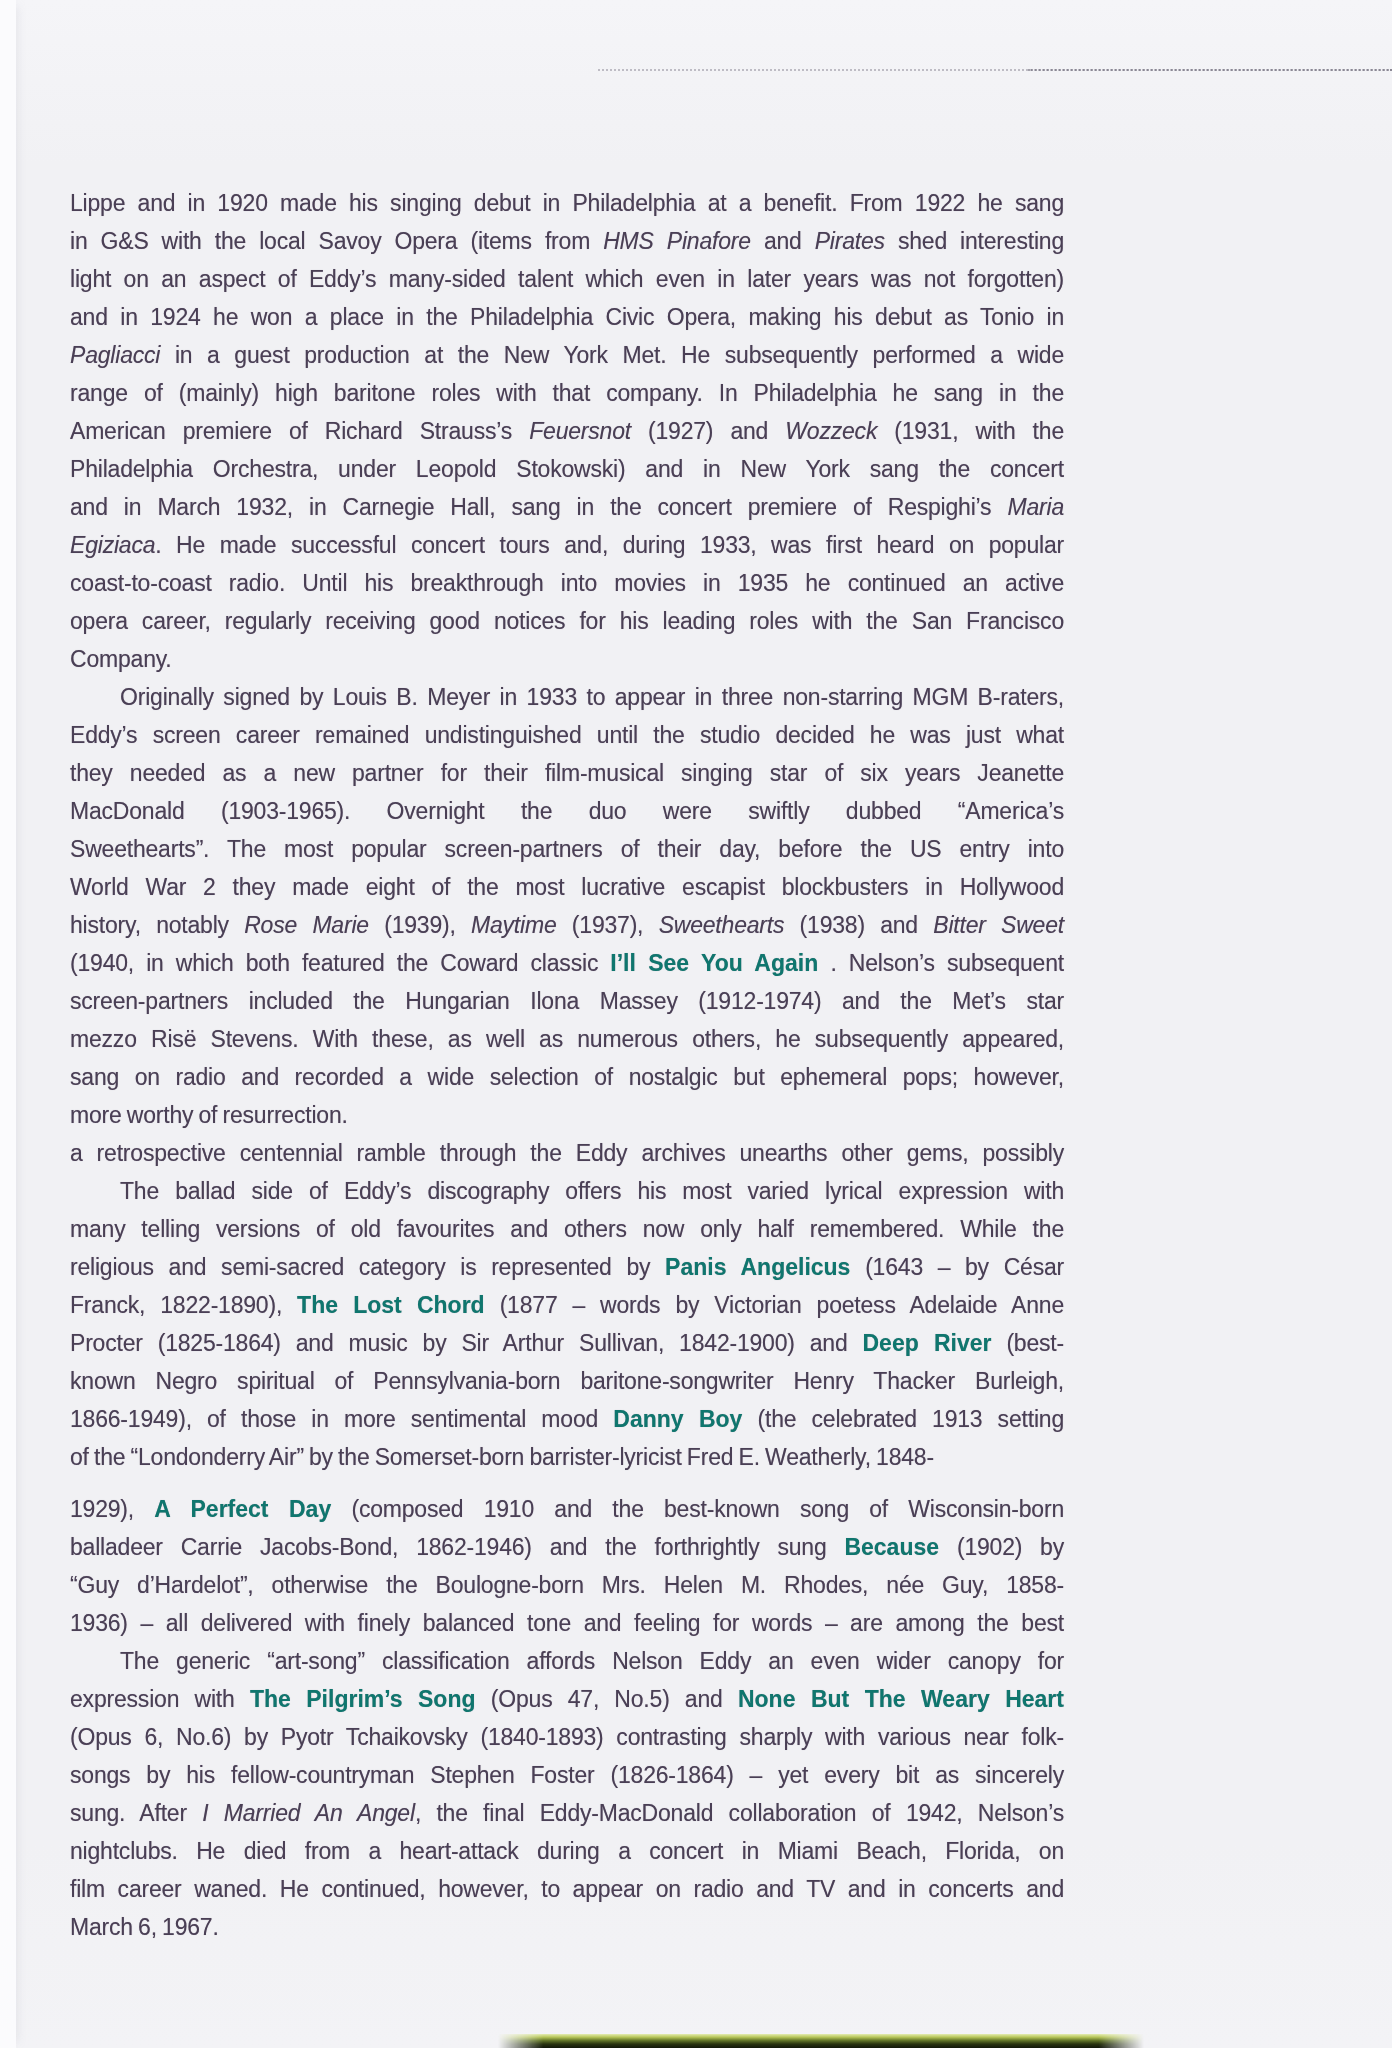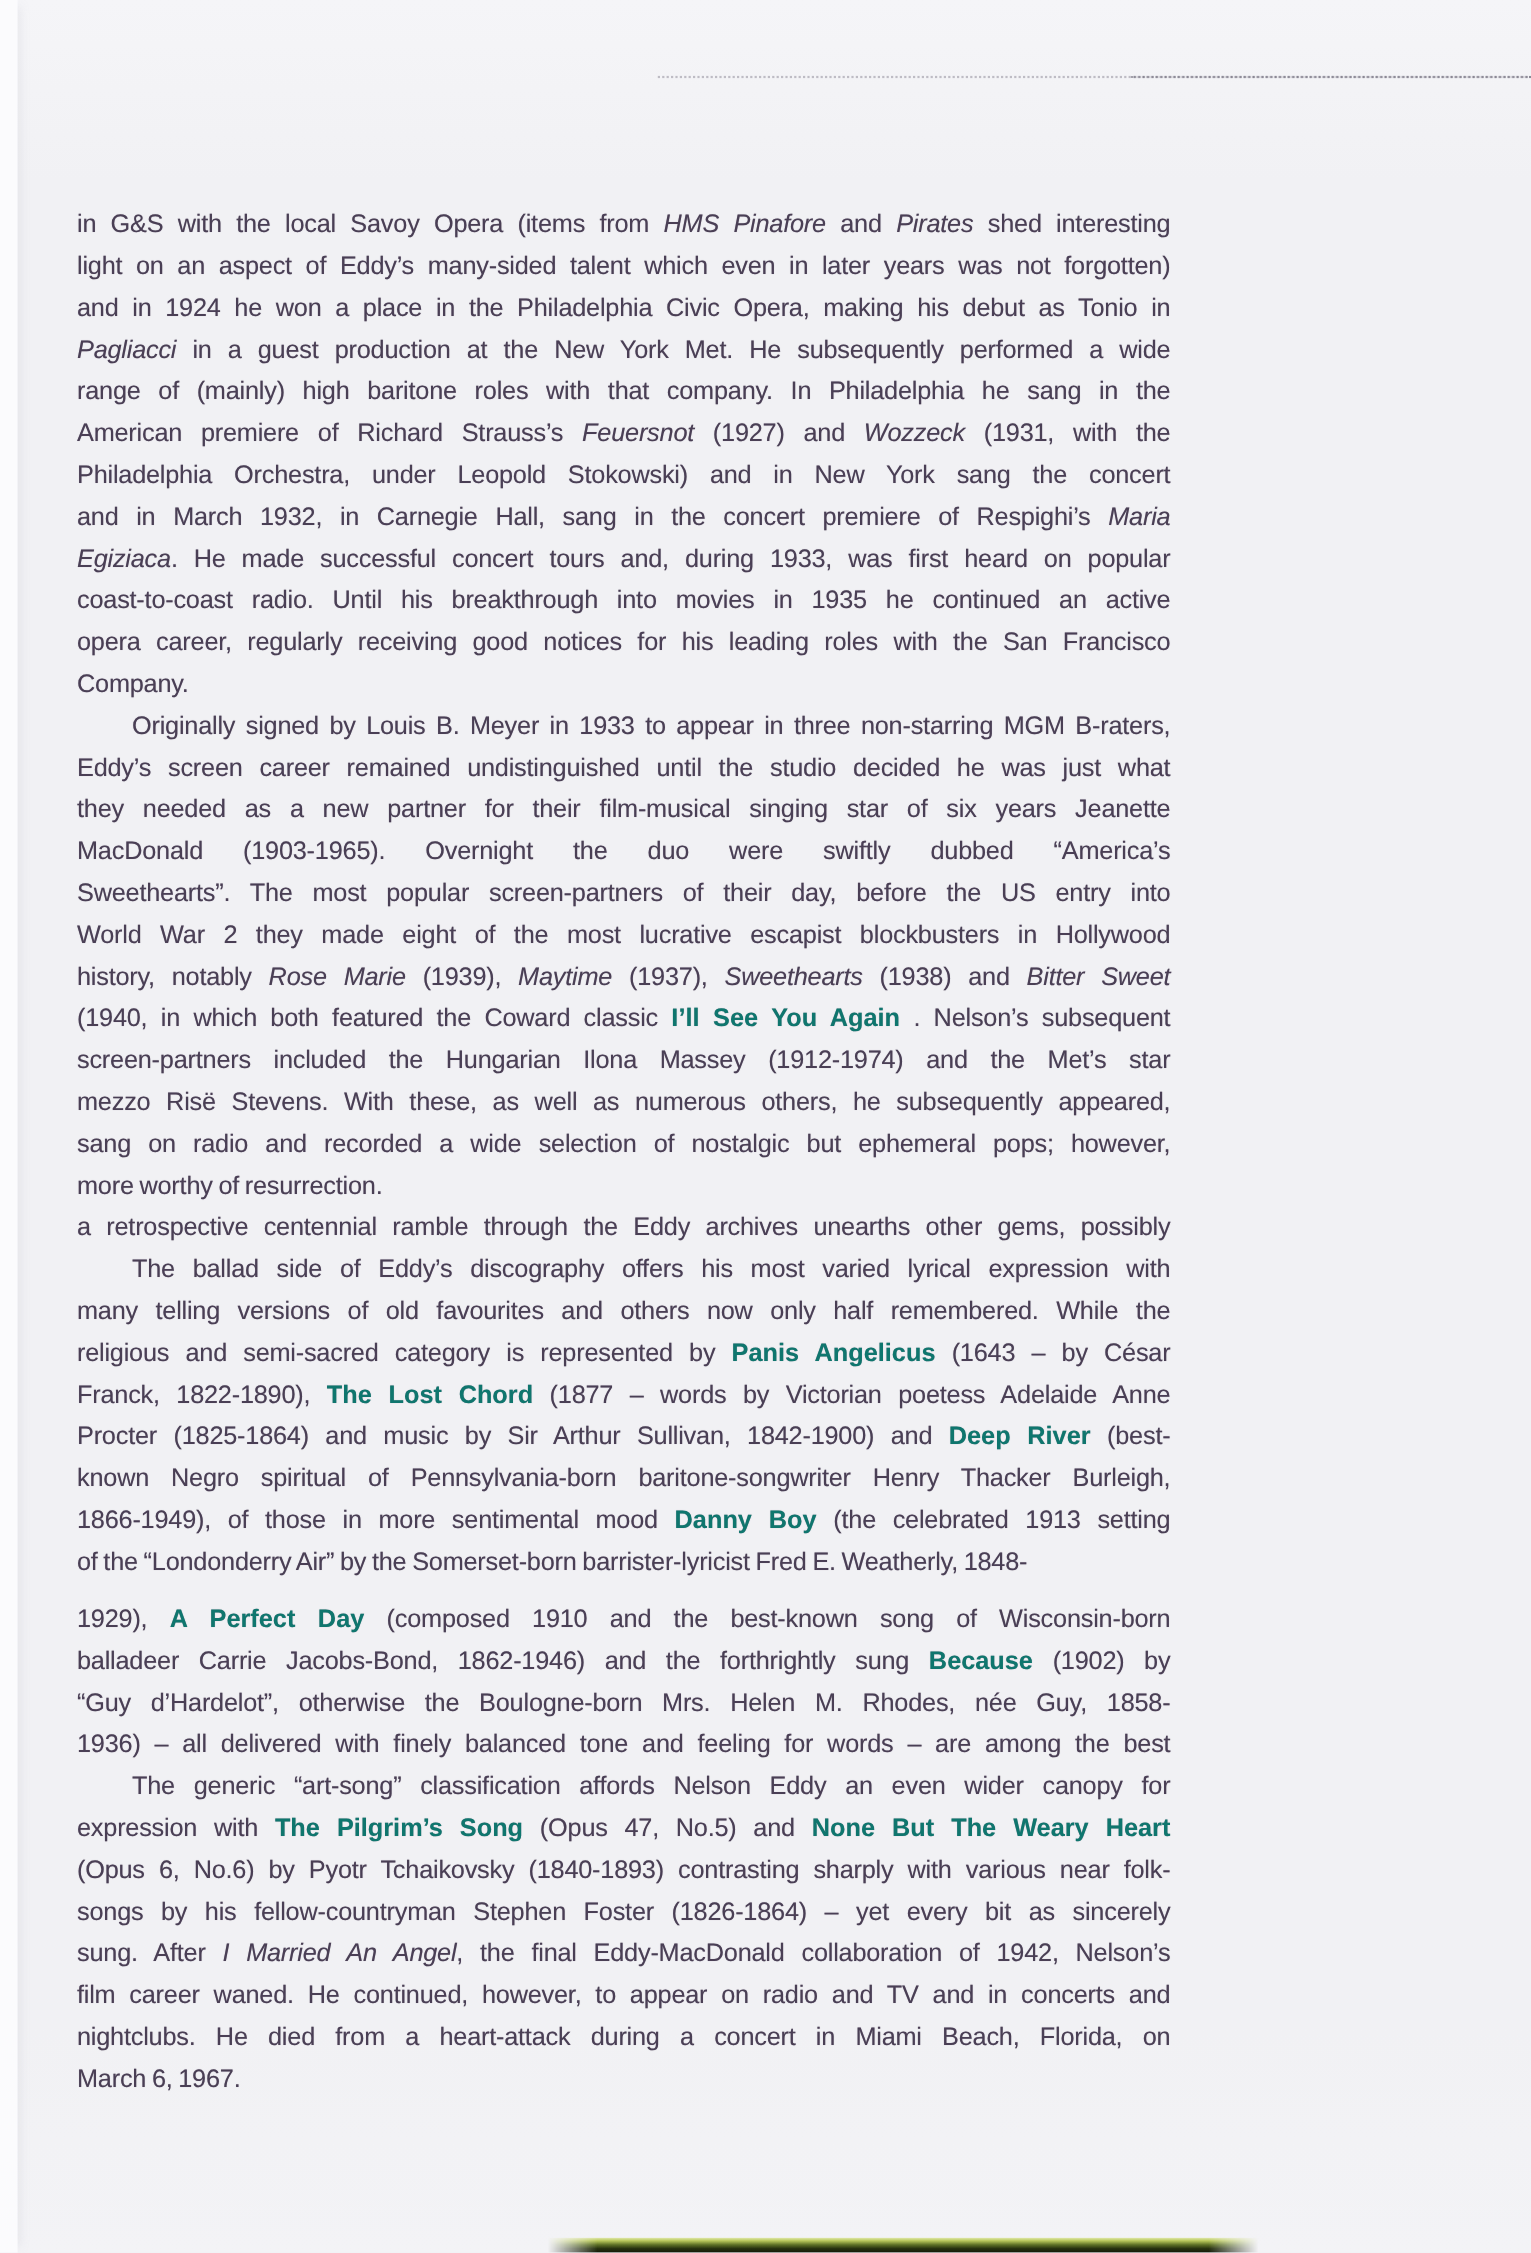--- a/index.html
+++ b/index.html
@@ -69,20 +69,21 @@
 
 <div class="paper-sheen"></div>
 <div class="left-edge"></div>
 
 <div class="dotted-artifact">
   <span class="darker"></span>
 </div>
 
 <div class="text-block">
     <div class="para">
+      <div class="line"><span>Lippe and in 1920 made his singing debut in Philadelphia at a benefit. From 1922 he sang</span></div>
       <div class="line"><span>in G&amp;S with the local Savoy Opera (items from </span><span class="i">HMS Pinafore</span><span> and </span><span class="i">Pirates</span><span> shed interesting</span></div>
       <div class="line"><span>light on an aspect of Eddy’s many-sided talent which even in later years was not forgotten)</span></div>
       <div class="line"><span>and in 1924 he won a place in the Philadelphia Civic Opera, making his debut as Tonio in</span></div>
       <div class="line"><span class="i">Pagliacci</span><span> in a guest production at the New York Met. He subsequently performed a wide</span></div>
       <div class="line"><span>range of (mainly) high baritone roles with that company. In Philadelphia he sang in the</span></div>
       <div class="line"><span>American premiere of Richard Strauss’s </span><span class="i">Feuersnot</span><span> (1927) and </span><span class="i">Wozzeck</span><span> (1931, with the</span></div>
       <div class="line"><span>Philadelphia Orchestra, under Leopold Stokowski) and in New York sang the concert</span></div>
       <div class="line"><span>and in March 1932, in Carnegie Hall, sang in the concert premiere of Respighi’s </span><span class="i">Maria</span></div>
       <div class="line"><span class="i">Egiziaca</span><span>. He made successful concert tours and, during 1933, was first heard on popular</span></div>
       <div class="line"><span>coast-to-coast radio. Until his breakthrough into movies in 1935 he continued an active</span></div>
@@ -119,19 +120,19 @@
       <div class="line"><span>balladeer Carrie Jacobs-Bond, 1862-1946) and the forthrightly sung </span><span class="b">Because</span><span> (1902) by</span></div>
       <div class="line"><span>“Guy d’Hardelot”, otherwise the Boulogne-born Mrs. Helen M. Rhodes, née Guy, 1858-</span></div>
       <div class="line"><span>1936) – all delivered with finely balanced tone and feeling for words – are among the best</span></div>
     </div>
     <div class="para">
       <div class="line indent"><span>The generic “art-song” classification affords Nelson Eddy an even wider canopy for</span></div>
       <div class="line"><span>expression with </span><span class="b">The Pilgrim’s Song</span><span> (Opus 47, No.5) and </span><span class="b">None But The Weary Heart</span></div>
       <div class="line"><span>(Opus 6, No.6) by Pyotr Tchaikovsky (1840-1893) contrasting sharply with various near folk-</span></div>
       <div class="line"><span>songs by his fellow-countryman Stephen Foster (1826-1864) – yet every bit as sincerely</span></div>
       <div class="line"><span>sung. After </span><span class="i">I Married An Angel</span><span>, the final Eddy-MacDonald collaboration of 1942, Nelson’s</span></div>
+      <div class="line"><span>nightclubs. He died from a heart-attack during a concert in Miami Beach, Florida, on</span></div>
       <div class="line"><span>film career waned. He continued, however, to appear on radio and TV and in concerts and</span></div>
-      <div class="line"><span>nightclubs. He died from a heart-attack during a concert in Miami Beach, Florida, on</span></div>
       <div class="line endpara"><span>March 6, 1967.</span></div>
     </div>
   </div>
 
 <div class="bottom-bar"></div>
 
 </body></html>

